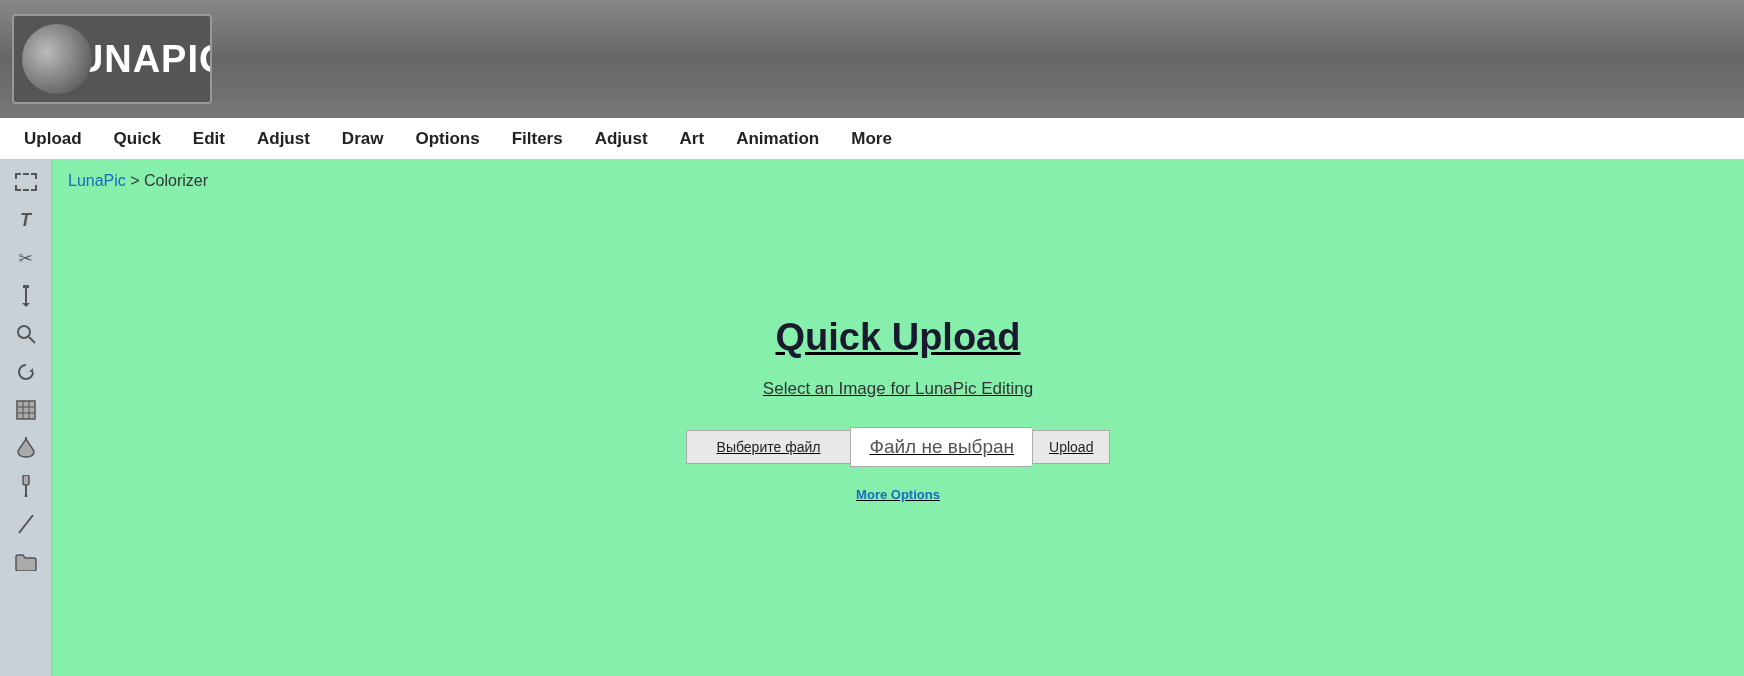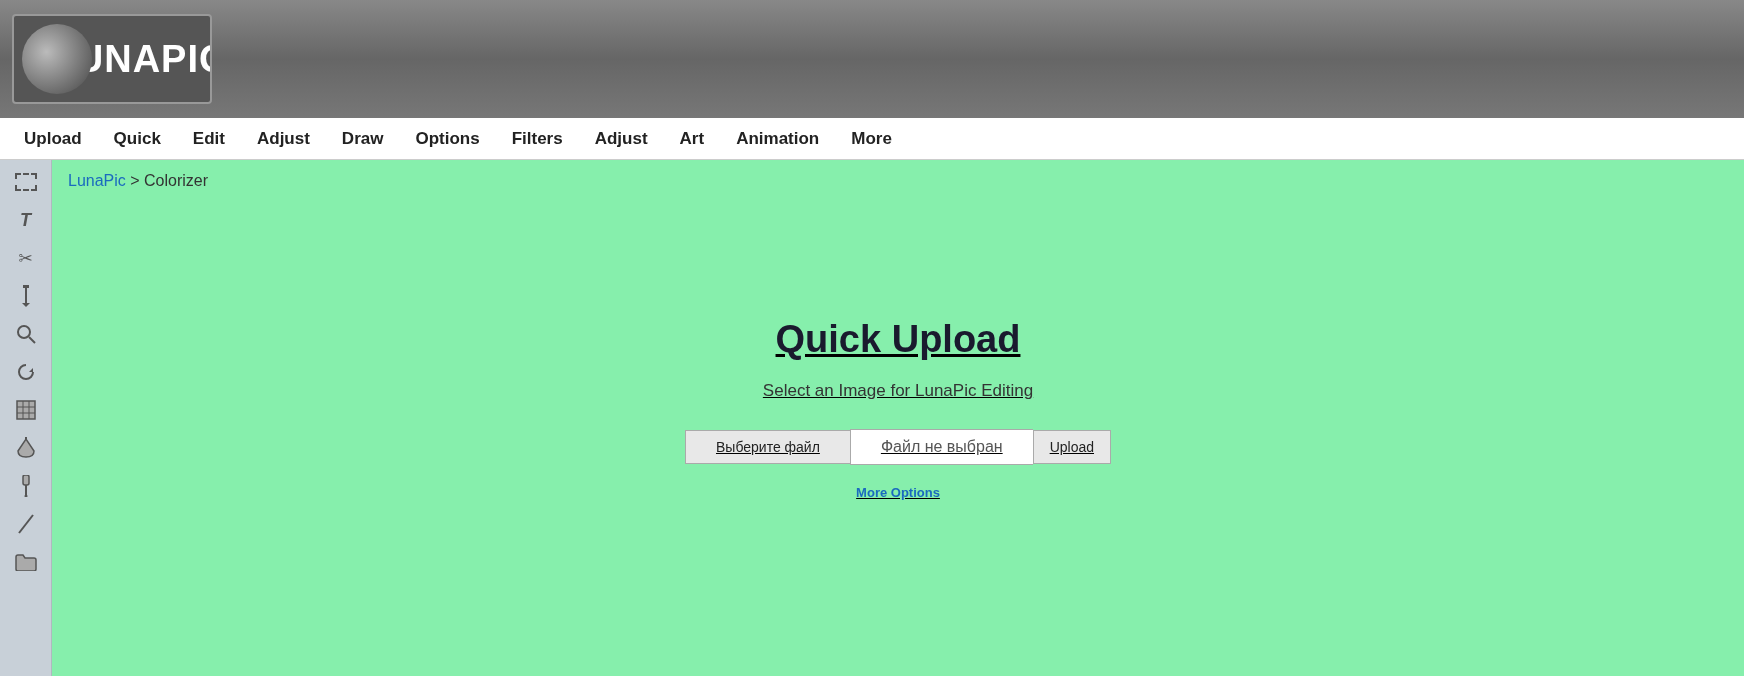--- a/index.html
+++ b/index.html
@@ -146,25 +146,25 @@
       padding: 8px 30px;
       background: #e8e8e8;
       border: 1px solid #aaa;
       border-right: none;
       font-size: 14px;
       cursor: pointer;
       color: #222;
       white-space: nowrap;
     }
     .file-name-display {
-      padding: 8px 30px;
+      padding: 8px 18px;
       background: #fff;
       border: 1px solid #aaa;
       border-right: none;
-      font-size: 16px;
+      font-size: 19px;
       color: #555;
       min-width: 180px;
     }
     .upload-btn {
       padding: 8px 16px;
       background: #e8e8e8;
       border: 1px solid #aaa;
       font-size: 14px;
       cursor: pointer;
       color: #222;

